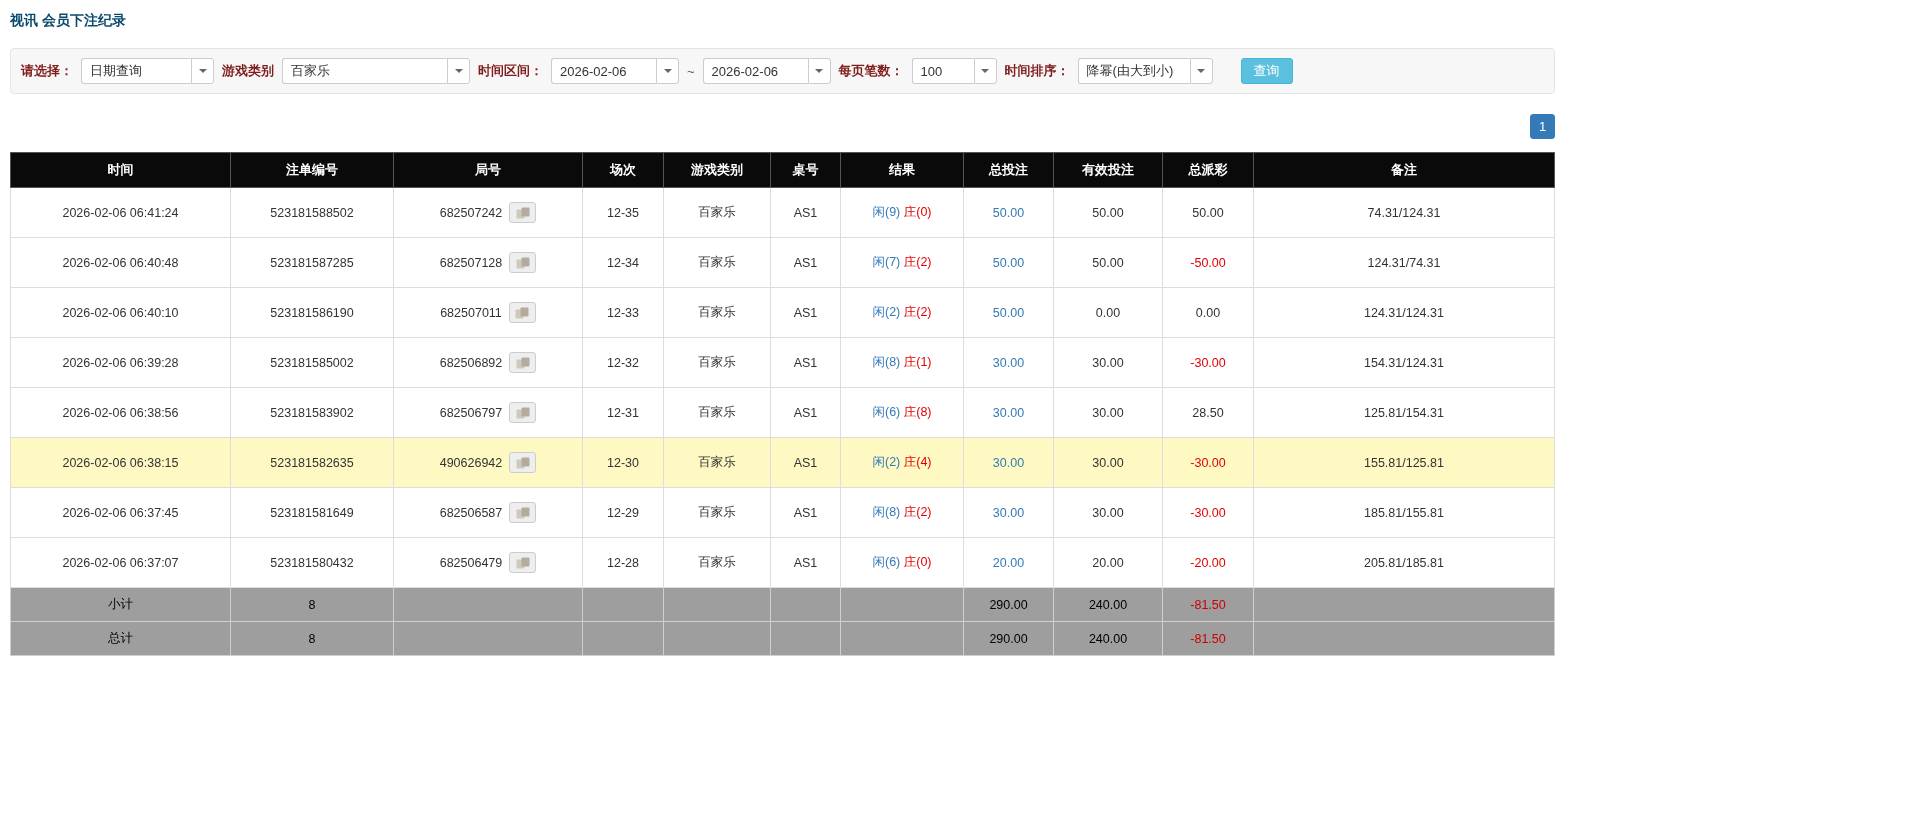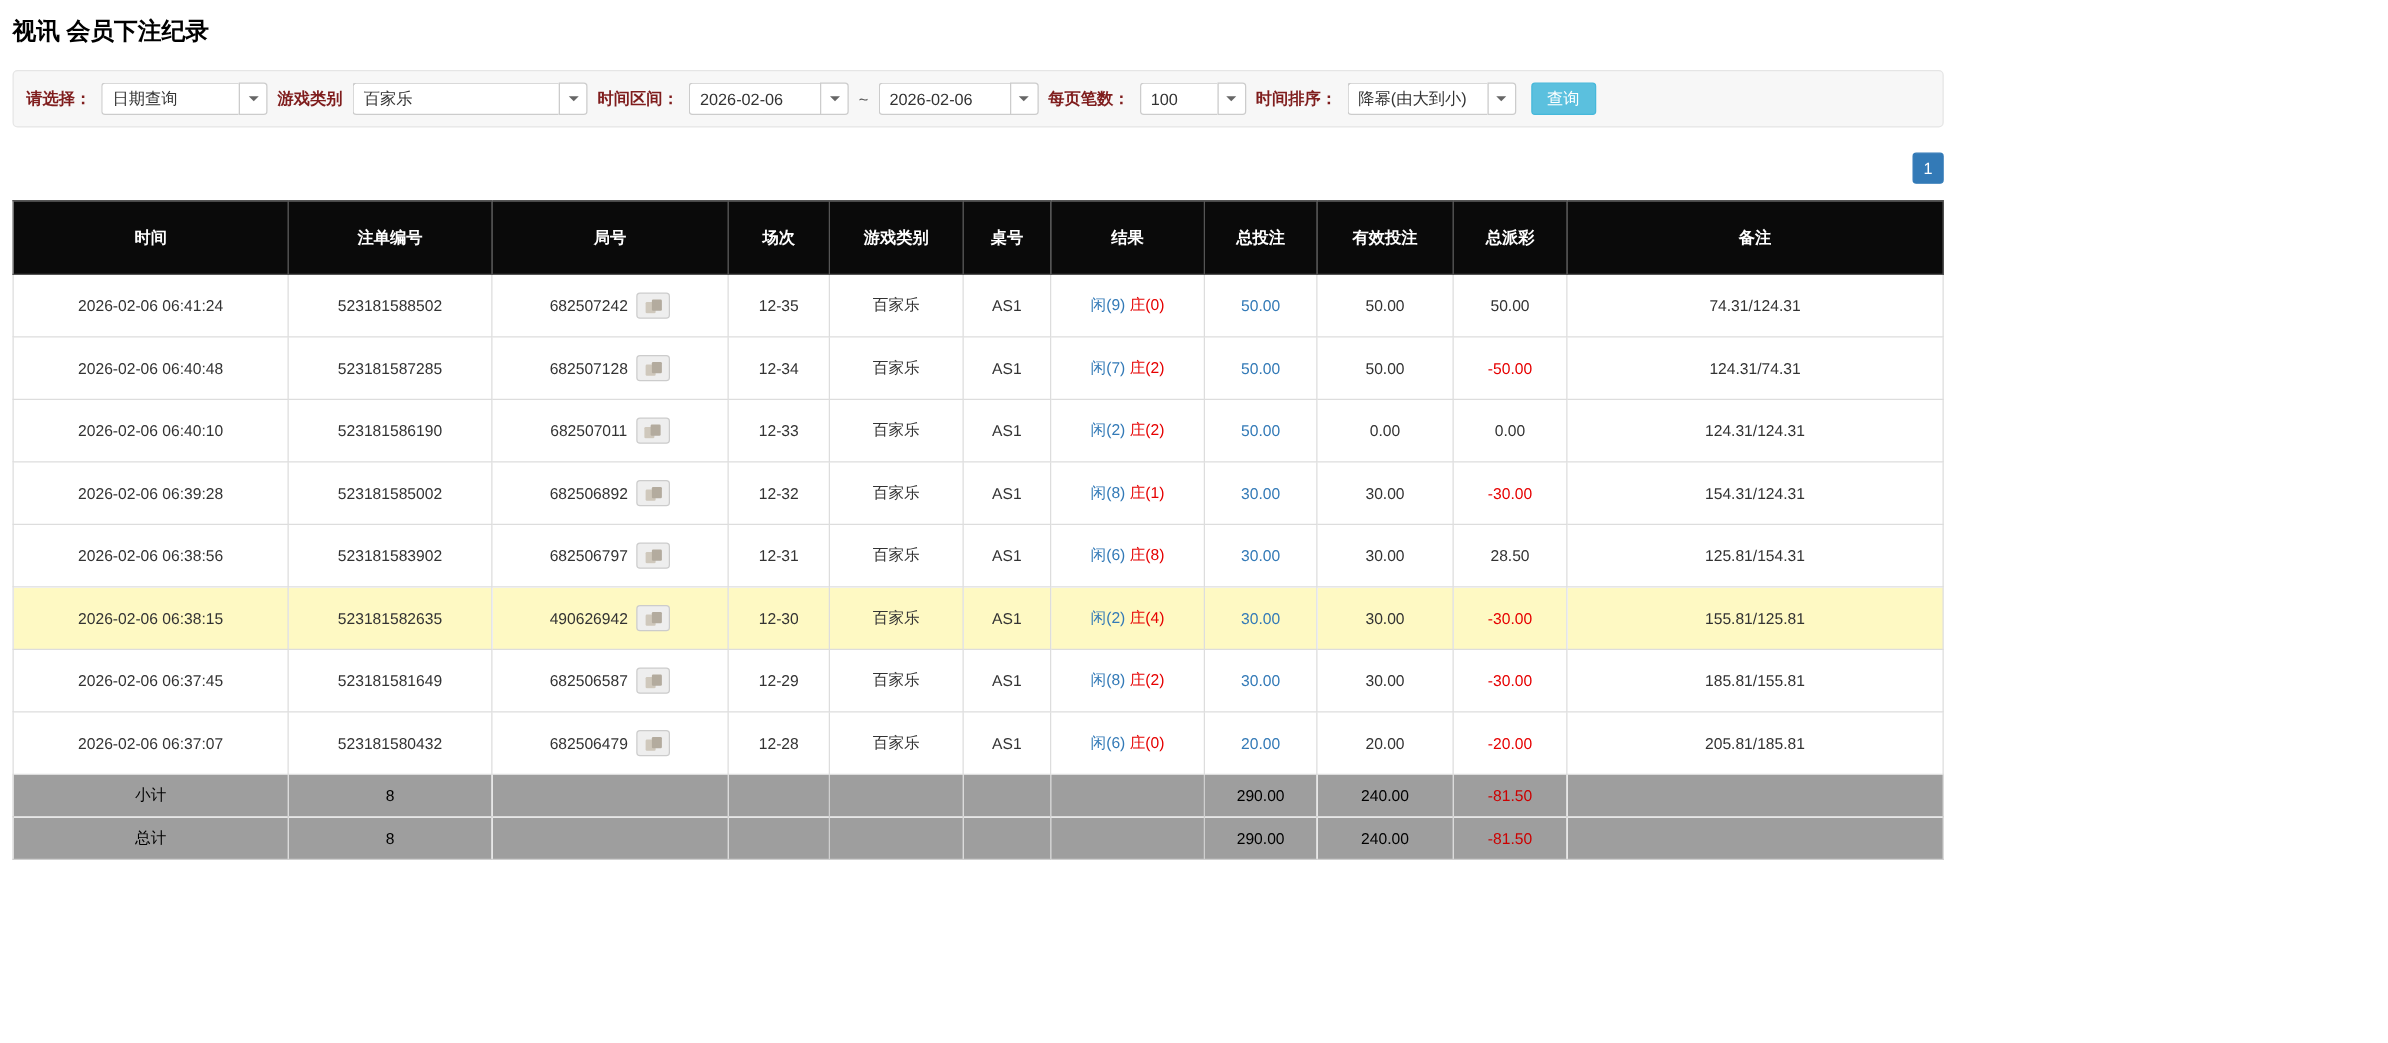--- a/index.html
+++ b/index.html
@@ -4,21 +4,21 @@
 <style>
   * { box-sizing: border-box; margin: 0; padding: 0; }
   html, body { background: #fff; }
   body {
     font-family: "Liberation Sans", "DejaVu Sans", sans-serif;
     width: 1910px; height: 834px; overflow: hidden; position: relative;
     color: #333;
   }
   .page { padding: 12px 10px 0 10px; width: 1565px; }
 
-  .page-title { font-size: 19px; font-weight: 600; color: #000000; margin-bottom: 18px; }
+  .page-title { font-size: 14px; font-weight: 600; color: #0c4a6e; margin-bottom: 18px; }
 
   
   .filter-bar {
     background: #f7f7f7; border: 1px solid #e5e5e5; border-radius: 4px;
     padding: 9px 10px; display: flex; align-items: center; gap: 8px;
     margin-bottom: 16px; font-size: 13px;
   }
   .flabel { color: #7f1d1d; font-weight: bold; white-space: nowrap; }
   .combo { display: inline-flex; height: 26px; }
   .combo-value {
@@ -31,21 +31,21 @@
     width: 23px; border: 1px solid #ccc; background: #fff;
     border-radius: 0 3px 3px 0; display: inline-flex;
     align-items: center; justify-content: center; cursor: pointer;
   }
   .caret { width: 0; height: 0; border-left: 4px solid transparent;
     border-right: 4px solid transparent; border-top: 4px solid #666; }
   .w110 { min-width: 110px; } .w165 { min-width: 165px; }
   .w105 { min-width: 105px; } .w62  { min-width: 62px;  } .w112 { min-width: 112px; }
   .tilde { color: #555; }
   .btn-search {
-    height: 26px; padding: 0 12px; margin-left: 4px;
+    height: 26px; padding: 0 12px; margin-left: 20px;
     background: #5bc0de; border: 1px solid #46b8da; color: #fff;
     border-radius: 3px; font-size: 13px; cursor: pointer;
     font-family: inherit;
   }
 
   
   .alert-bar {
     background: #dff0d8; border: 1px solid #d6e9c6; border-radius: 4px;
     padding: 11px 15px; display: flex; justify-content: space-between;
     align-items: center; font-size: 13px; margin-bottom: 4px;
@@ -62,21 +62,21 @@
     cursor: pointer; text-decoration: none;
   }
 
   
   table.records {
     width: 100%; border-collapse: collapse; table-layout: fixed;
     font-size: 12.5px;
   }
   table.records th {
     background: #0a0a0a; color: #fff; font-weight: bold; font-size: 13px;
-    padding: 20px 4px; border: 1px solid #555; text-align: center;
+    padding: 8px 4px; border: 1px solid #555; text-align: center;
   }
   table.records td {
     border: 1px solid #ddd; text-align: center; padding: 14px 4px;
     color: #333; background: #fff; overflow: hidden; white-space: nowrap;
   }
   tr.highlight td { background: #fef9c3; }
   .round-wrap { display: inline-flex; align-items: center; gap: 7px; }
   .video-btn {
     display: inline-flex; align-items: center; justify-content: center;
     width: 27px; height: 21px; background: #eee; border: 1px solid #ccc;

